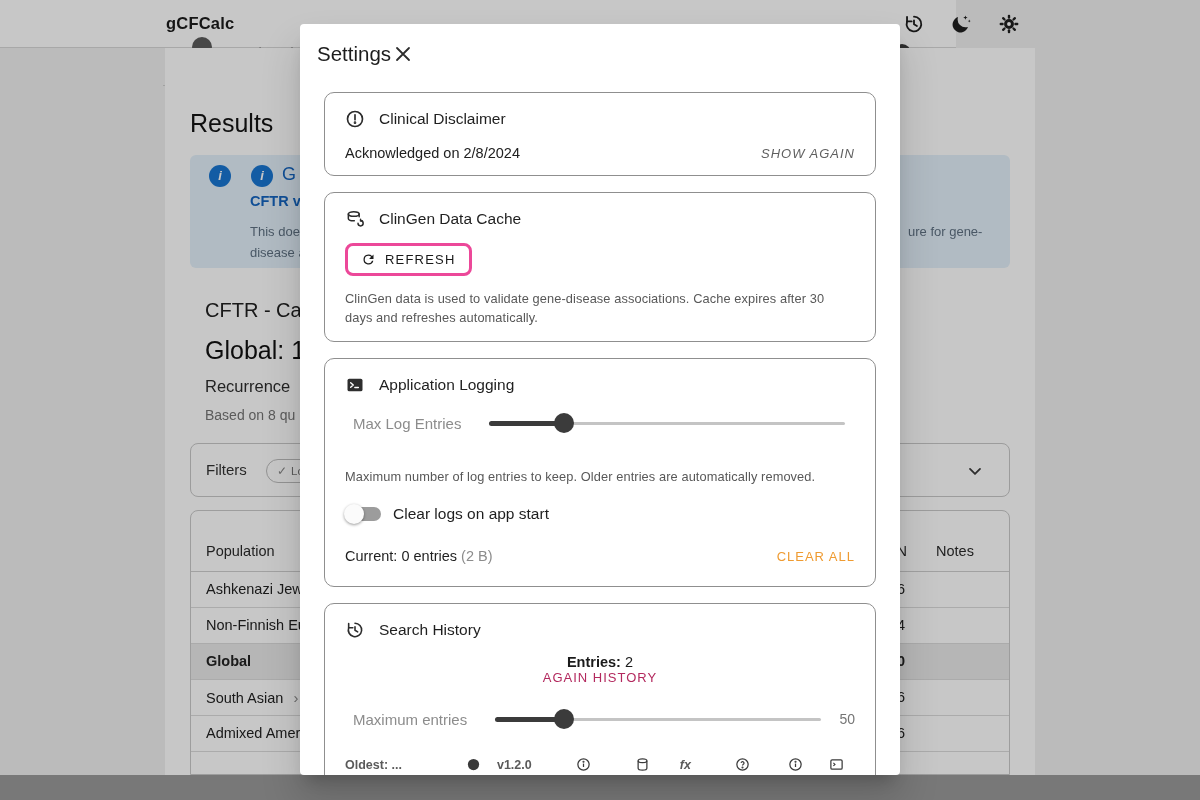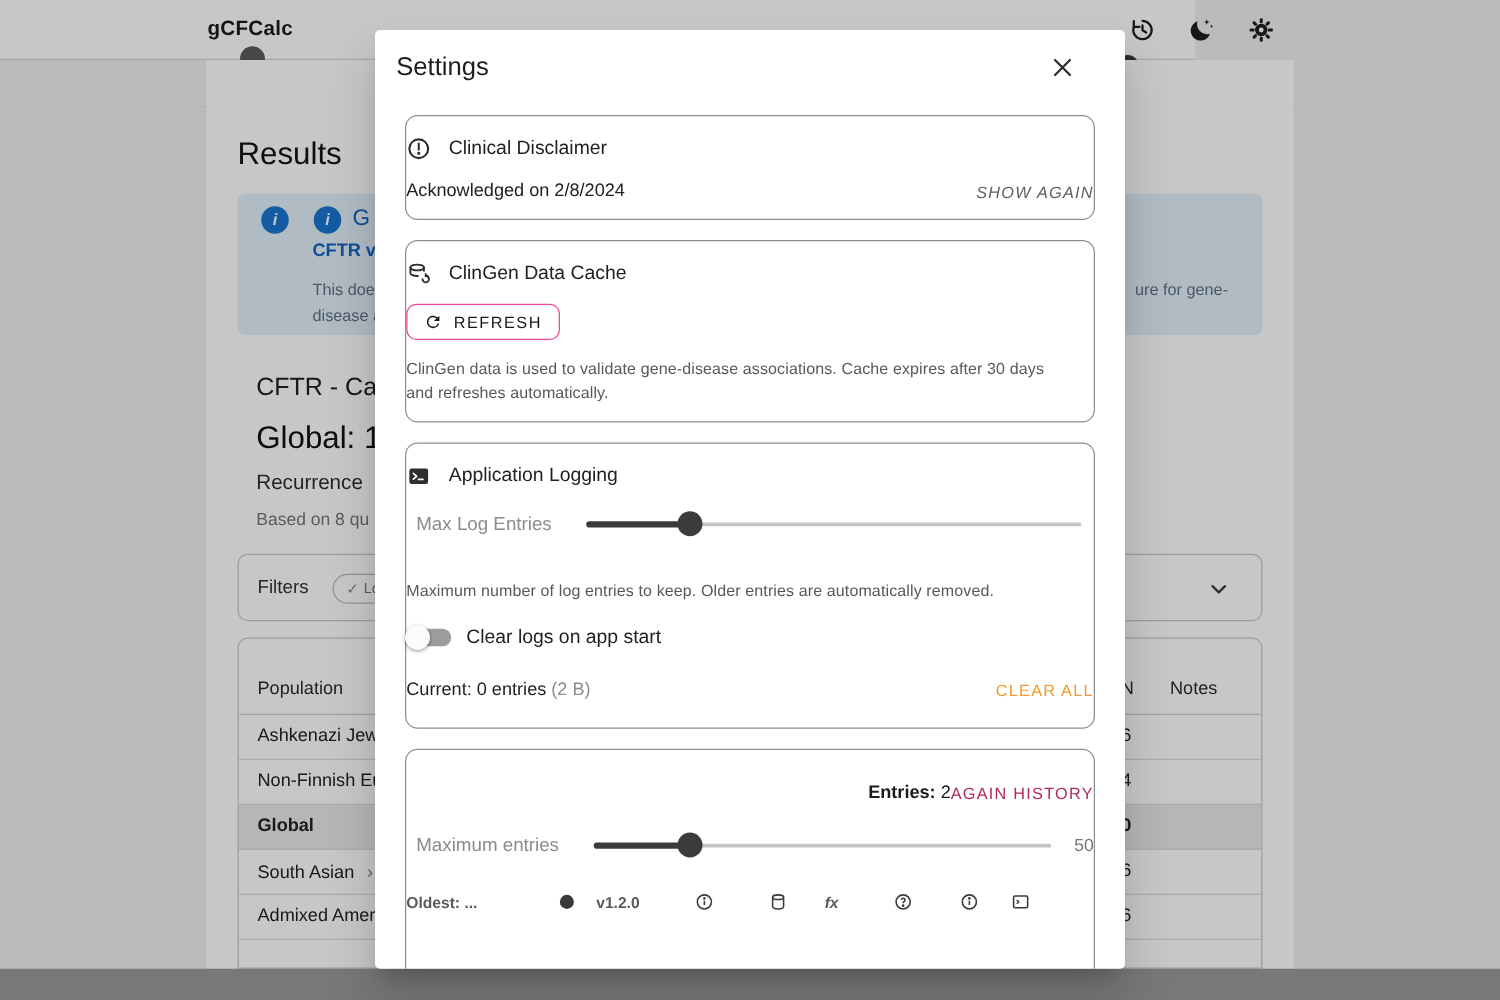--- a/index.html
+++ b/index.html
@@ -57,40 +57,40 @@
   .td-pop { position:absolute; left:15px; top:9px; font-size:14.5px; color:#232323; }
   .td-chev { color:#8a8a8a; font-size:15px; margin-left:10px; }
   .td-n { position:absolute; right:104px; top:9px; font-size:14.5px; color:#232323; }
   .pagefooter { position:absolute; left:0; top:775px; width:1200px; height:25px; background:#9a9a9a; }
 
   
   .overlay { position:absolute; inset:0; background:rgba(0,0,0,0.22); }
   .modal { position:absolute; left:300px; top:24px; width:600px; height:751px; background:#fff;
            border-radius:4px; box-shadow:0 11px 15px -7px rgba(0,0,0,.2), 0 24px 38px 3px rgba(0,0,0,.14);
            overflow:hidden; padding:0 24px; }
-  .modal-head { display:flex; justify-content:space-between; align-items:center; margin:18px 0 26px 0; padding-left:-7px; }
+  .modal-head { display:flex; align-items:center; margin:18px 0 26px 0; padding-left:-7px; }
   .modal-title { font-size:20.5px; font-weight:500; color:#1d1d1d; margin-left:-7px; }
   .close-btn { width:24px; height:24px; cursor:pointer; margin-right:14px; }
 
-  .card { border:1px solid #8f8f8f; border-radius:10px; padding:14px 0; margin-bottom:16px; position:relative; }
+  .card { border:1px solid #8f8f8f; border-radius:10px; padding:14px 20px; margin-bottom:16px; position:relative; }
   .card-head { display:flex; align-items:center; gap:14px; height:24px; }
   .card-title { font-size:15.5px; color:#1f1f1f; }
   .card-icon { width:20px; height:20px; flex:0 0 auto; }
 
   .ack-row { display:flex; justify-content:space-between; align-items:center; margin-top:14px; }
   .ack-text { font-size:14.5px; color:#212121; }
   .text-btn { font-size:13px; letter-spacing:1px; font-weight:500; cursor:pointer; }
   .btn-gray { color:#5f5f5f;font-style:italic; }
 
   .cg-flex { display:flex; justify-content:space-between; align-items:flex-start; margin-top:8px; }
   .status-row { display:flex; align-items:center; gap:10px; }
   .status-label { font-size:15px; font-weight:bold; color:#1b1b1b; }
   .badge { background:#e7f4e8; color:var(--valid-green,#4caf50); font-size:12px; padding:3px 11px; border-radius:11px; }
   .meta { font-size:13.5px; color:#474747; margin-top:9px; }
-  .refresh-btn { display:flex; align-items:center; gap:9px; border:1px solid #ec4899; border-radius:8px;
+  .refresh-btn { display:flex; align-items:center; gap:9px; border:3px solid #ec4899; border-radius:8px;
                  padding:6px 13px; font-size:13px; letter-spacing:1.2px; color:#191919; cursor:pointer; margin-top:4px; }
   .desc { font-size:12.8px; color:#585858; line-height:19px; margin-top:13px; letter-spacing:.1px; }
 
   .slider-row { display:flex; align-items:center; margin-top:16px; }
   .slider-label { font-size:15px; color:#8c8c8c; margin-left:8px; white-space:nowrap; }
   .slider { position:relative; flex:1; height:20px; margin-left:28px; margin-right:10px; cursor:pointer; }
   .rail { position:absolute; left:0; right:0; top:8.5px; height:3px; background:#c4c4c4; border-radius:2px; }
   .fill { position:absolute; left:0; top:7.5px; height:5px; background:#3b3b3b; border-radius:3px; width:21%; }
   .thumb { position:absolute; top:10px; left:21%; width:20px; height:20px; border-radius:50%;
            background:#3b3b3b; transform:translate(-50%,-50%); }
@@ -101,21 +101,21 @@
   .switch-track { position:absolute; left:0; top:3px; width:34px; height:14px; border-radius:7px; background:#9c9c9c; }
   .switch-knob { position:absolute; left:-3px; top:0; width:20px; height:20px; border-radius:50%; background:#fbfbfb;
                  box-shadow:0 1px 3px rgba(0,0,0,.4); }
   .toggle-label { font-size:15.5px; color:#1f1f1f; }
   .current-row { display:flex; justify-content:space-between; align-items:center; margin-top:24px; }
   .current-text { font-size:14.5px; color:#1f1f1f; }
   .current-size { color:#8c8c8c; }
   .btn-warn { color:var(--warning-orange,#ef9b31); }
   .btn-danger { color:var(--danger-crimson,#b3295e); }
 
-  .entries-row { display:flex; justify-content:flex-end; align-items:center; margin-top:12px; }
+  .entries-row { display:flex; justify-content:flex-start; align-items:center; margin-top:12px;flex-direction:column; }
   .entries-text { font-size:14.5px; color:#1b1b1b; }
   .entries-text b { font-weight:bold; }
   .foot-row { display:flex; align-items:center; gap:16px; margin-top:28px; font-size:12.5px; color:#5a5a5a;font-weight:bold; }
   .foot-ico { width:15px; height:15px; }
   svg { display:block; }
 </style>
 </head>
 <body>
 
 <div class="page">
@@ -305,20 +305,30 @@
         </span>
       <span class="toggle-label">Clear logs on app start</span>
     </div>
     <div class="current-row">
       <span class="current-text"><span>Current: 0 entries</span> <span class="current-size">(2 B)</span></span>
       <span class="text-btn btn-warn">CLEAR ALL</span>
     </div>
   </div>
 
   <div class="card" style="height:240px;">
+    <div class="card-head">
+      <span class="card-icon">
+        <svg viewBox="0 0 24 24" width="20" height="20" fill="none" stroke="#2c2c2c" stroke-width="1.9" stroke-linecap="round" stroke-linejoin="round">
+            <path d="M12 4a8 8 0 1 1-7.6 5.4"></path>
+            <path d="M4.4 4.2v5h5"></path>
+            <path d="M12 8v4.3l3.2 1.9"></path>
+          </svg>
+      </span>
+      <span class="card-title">Search History</span>
+    </div>
     <div class="entries-row">
       <span class="entries-text"><b>Entries:</b> <span>2</span></span>
       <span class="text-btn btn-danger">AGAIN HISTORY</span>
     </div>
     <div class="slider-row" style="margin-top:24px;">
       <span class="slider-label">Maximum entries</span>
       <div class="slider">
         <div class="rail"></div>
           <div class="fill" style="width: 21%;"></div>
           <div class="thumb" style="left: 21%;"></div>

